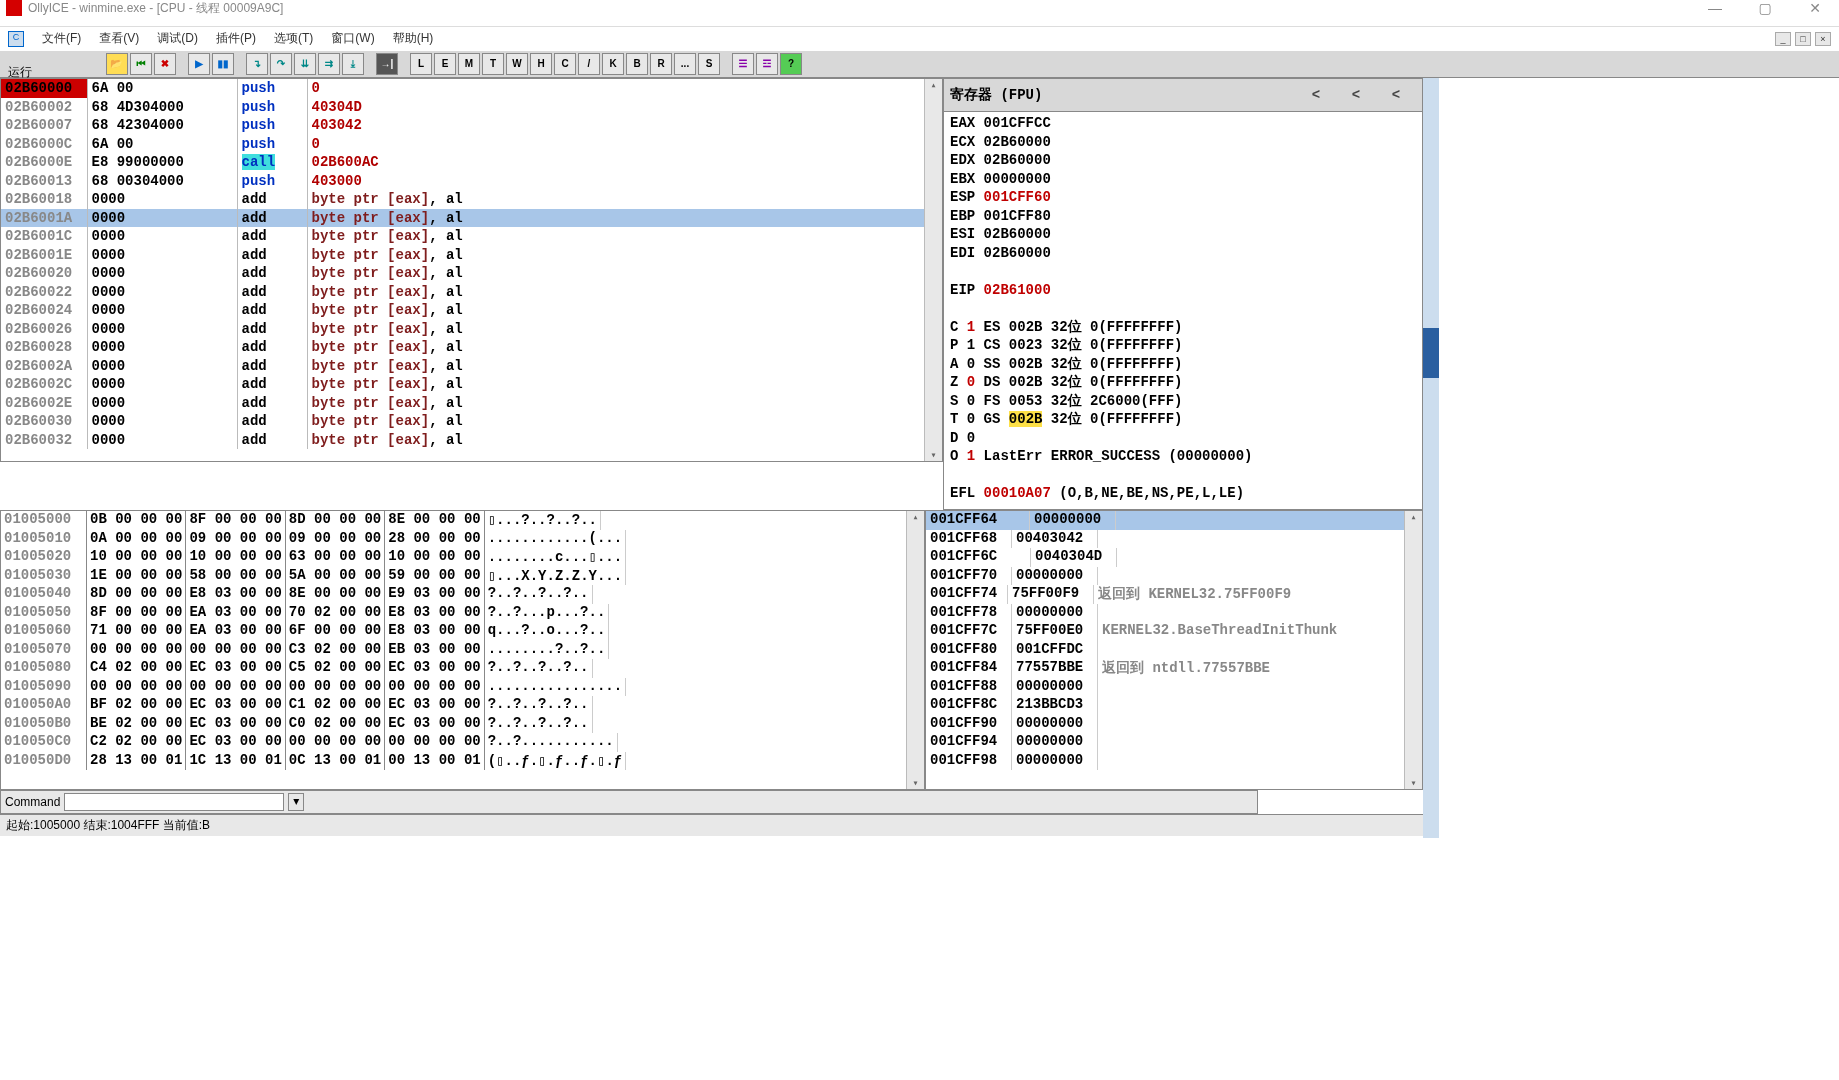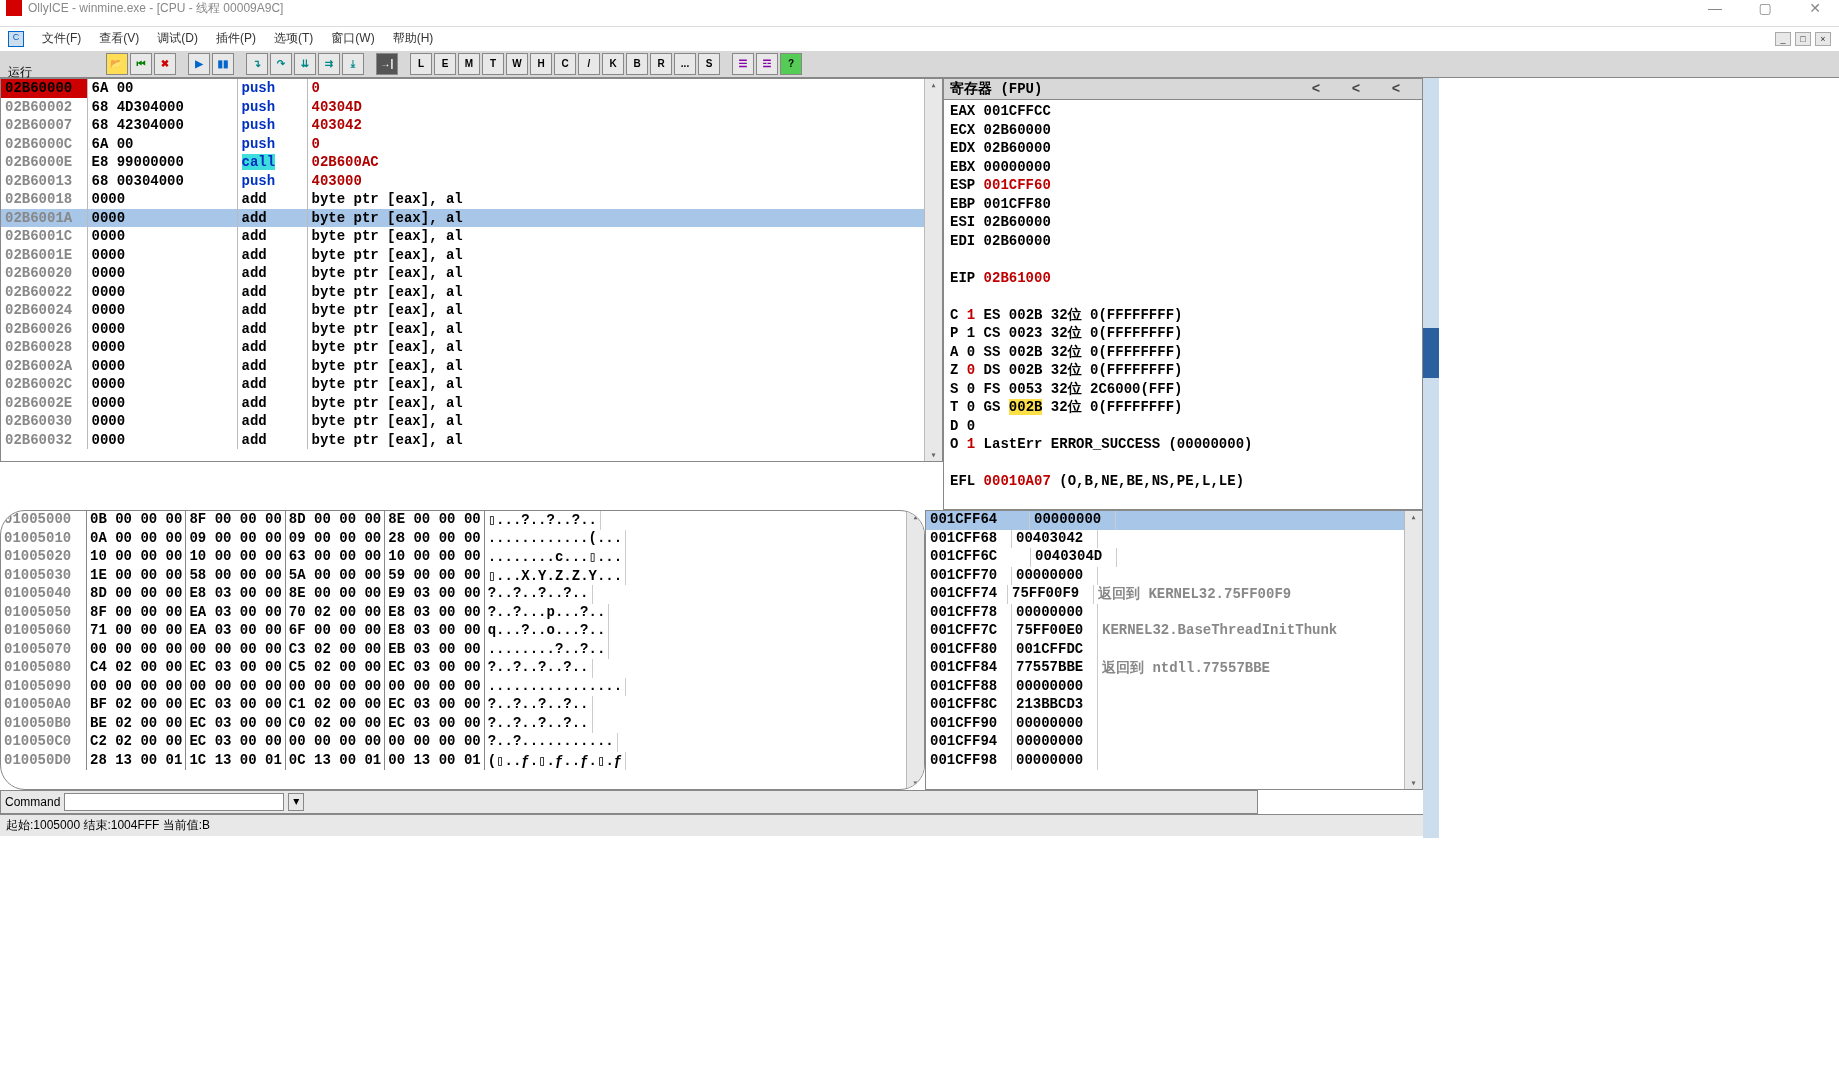--- a/index.html
+++ b/index.html
@@ -32,34 +32,34 @@
 .disasm table { width:100%; border-collapse:collapse; }
 .disasm td { padding:0 4px; height:18.5px; white-space:nowrap; border-right:1px solid #bbb; }
 .disasm .addr { width:86px; color:#888; }
 .disasm .addr.first { background:#c00; color:#000; }
 .disasm .bytes { width:150px; color:#000; }
 .disasm .mnem { width:70px; color:#000; }
 .disasm .mnem .push, .disasm .mnem .call { color:#0030c0; }
 .disasm .mnem .callhl { background:#3fdede; }
 .disasm .ops { color:#000; }
 .disasm .ops .imm { color:#b00000; }
-.disasm .ops .mem { color:#000000; }
+.disasm .ops .mem { color:#7f1d1d; }
 .disasm tr.sel td { background:#a8c6e8; }
 .sbar { position:absolute; top:0; right:0; width:18px; height:100%; background:#e8e8e8; border-left:1px solid #bbb; }
 .sbar::before { content:"▴"; position:absolute; top:0; width:100%; text-align:center; font-size:10px; color:#666; }
 .sbar::after { content:"▾"; position:absolute; bottom:0; width:100%; text-align:center; font-size:10px; color:#666; }
 .reg { left:943px; top:78px; width:480px; height:432px; }
-.reg .hdr { height:18px; background:#d8d8d8; border-bottom:1px solid #888; display:flex; align-items:center; padding:10px 6px; }
+.reg .hdr { height:18px; background:#d8d8d8; border-bottom:1px solid #888; display:flex; align-items:center; padding:16px 6px; }
 .reg .hdr .t { flex:1; }
 .reg .hdr .ar { width:40px; text-align:center; color:#444; }
 .reg .body { padding:2px 6px; line-height:18.5px; }
 .reg .red { color:#c00000; }
 .reg .hl { background:#fde047; }
 .middle { left:0; top:462px; width:943px; height:48px; background:#f0f0f0; border:1px solid #888; }
-.dump { left:0; top:510px; width:925px; height:280px; overflow:hidden;border-radius:25px; }
+.dump { left:0; top:510px; width:925px; height:280px; overflow:hidden; }
 .dump .row { height:18.5px; display:flex; }
 .dump .c { padding:0 3px; border-right:1px solid #ccc; white-space:pre; }
 .dump .g4 { border-right:1px solid #888; }
 .dump .addr { width:86px; color:#888; }
 .stack { left:925px; top:510px; width:498px; height:280px; }
 .stack .row { height:18.5px; display:flex; white-space:pre; }
 .stack .row.sel { background:#a8c6e8; }
 .stack .c { padding:0 4px; border-right:1px solid #ccc; }
 .stack .cmt { color:#888; padding-left:4px; }
 .cmdbar { position:absolute; left:0; top:790px; width:1258px; height:24px; background:#e8e8e8; border:1px solid #888; display:flex; align-items:center; padding:0 4px; gap:4px; }

